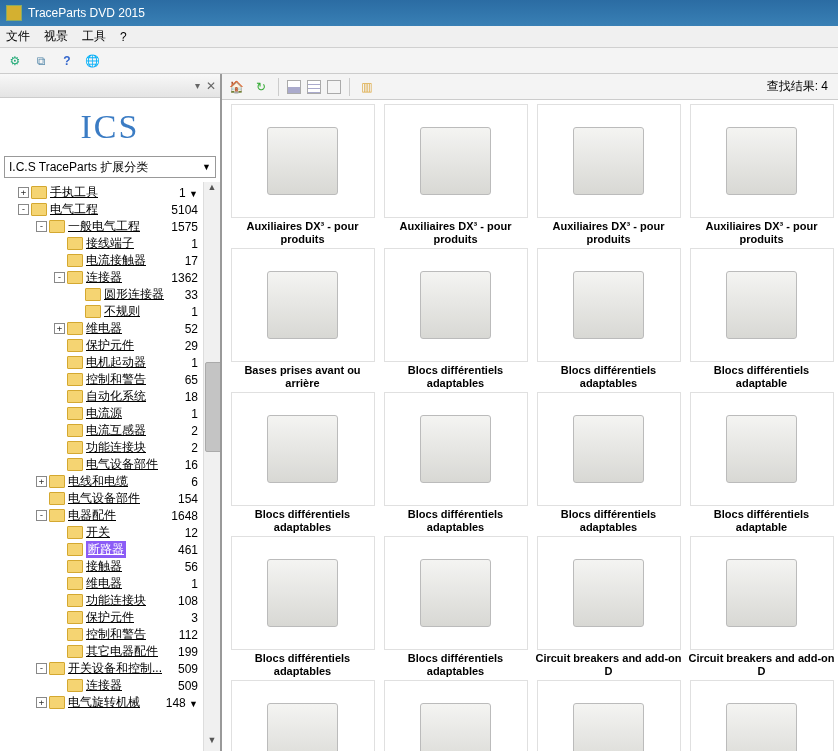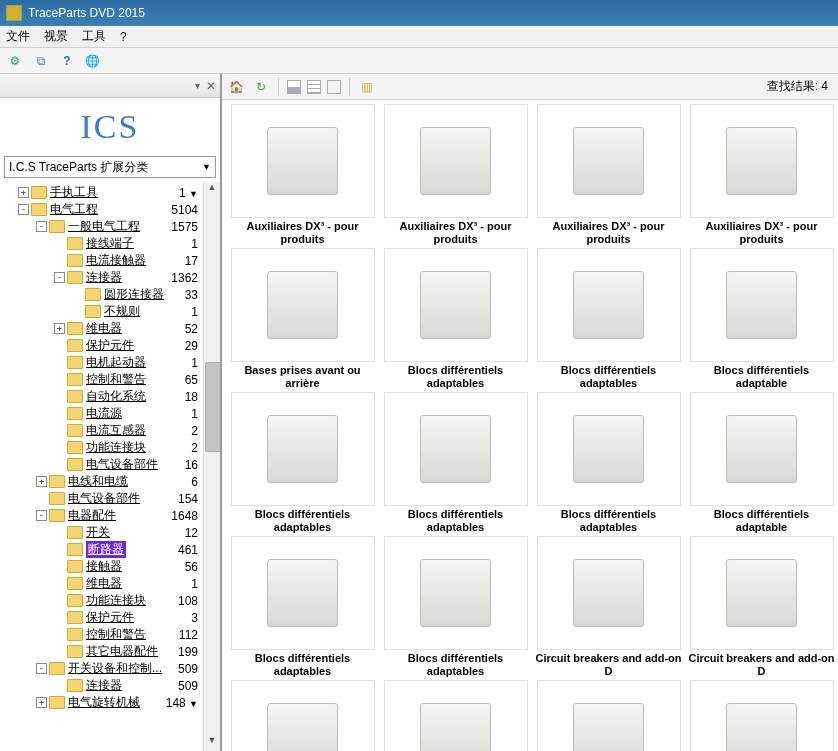--- a/index.html
+++ b/index.html
@@ -32,21 +32,21 @@
 .dropdown .dd-arrow { font-size: 9px; }
 
 .tree { flex: 1; overflow: hidden; padding: 2px 0 2px 2px; position: relative; }
 .tree-inner { overflow-y: auto; height: 100%; }
 .tree-row { display: flex; align-items: center; height: 17px; white-space: nowrap; }
 .tree-row .exp { width: 11px; height: 11px; border: 1px solid #888; background: #fff; font-size: 9px; line-height: 9px; text-align: center; margin-right: 2px; cursor: pointer; color: #333; font-family: monospace; }
 .tree-row .noexp { width: 13px; display: inline-block; }
 .tree-row .folder { width: 16px; height: 13px; background: #f5d472; border: 1px solid #d4a830; margin-right: 3px; border-radius: 1px; }
 .tree-row .lbl { flex: 0 0 auto; text-decoration: underline; }
 .tree-row .cnt { margin-left: auto; padding-right: 22px; color: #000; }
-.tree-row.selected .lbl { background: #6d28d9; color: #fff; padding: 0 2px; }
+.tree-row.selected .lbl { background: #8b5cf6; color: #fff; padding: 0 2px; }
 .ind1 { padding-left: 16px; }
 .ind2 { padding-left: 34px; }
 .ind3 { padding-left: 52px; }
 .ind4 { padding-left: 70px; }
 
 .tree-scrollbar { position: absolute; right: 0; top: 0; bottom: 0; width: 17px; background: #f0f0f0; border-left: 1px solid #ddd; }
 .tree-scrollbar .thumb { position: absolute; left: 1px; right: 1px; top: 180px; height: 90px; background: #c4c4c4; border: 1px solid #aaa; border-radius: 2px; }
 .tree-scrollbar .arr { position: absolute; left: 0; right: 0; height: 16px; text-align: center; font-size: 9px; color: #555; }
 .tree-scrollbar .arr.up { top: 0; }
 .tree-scrollbar .arr.dn { bottom: 0; }

